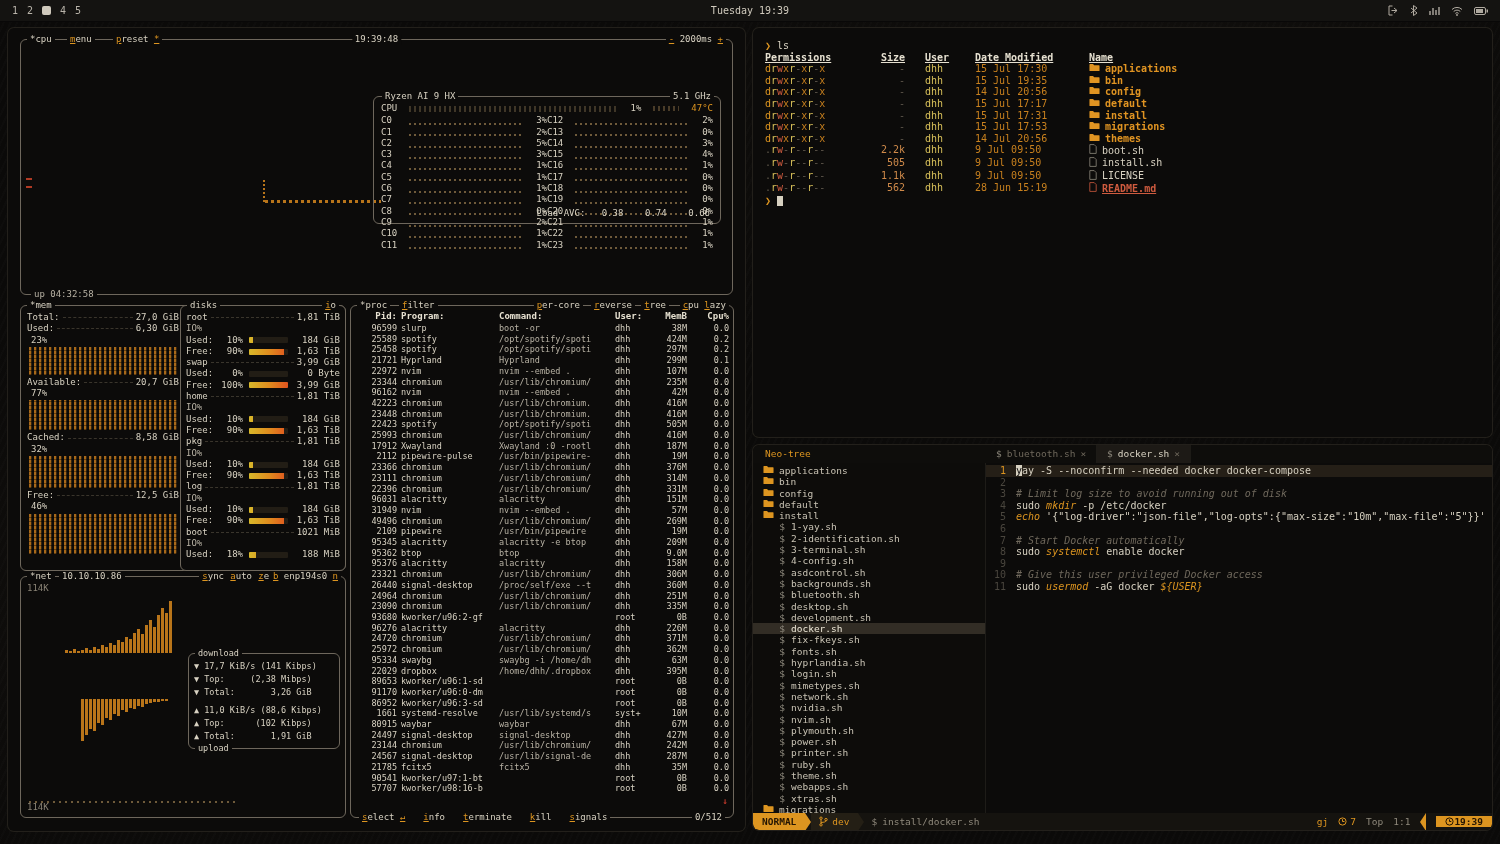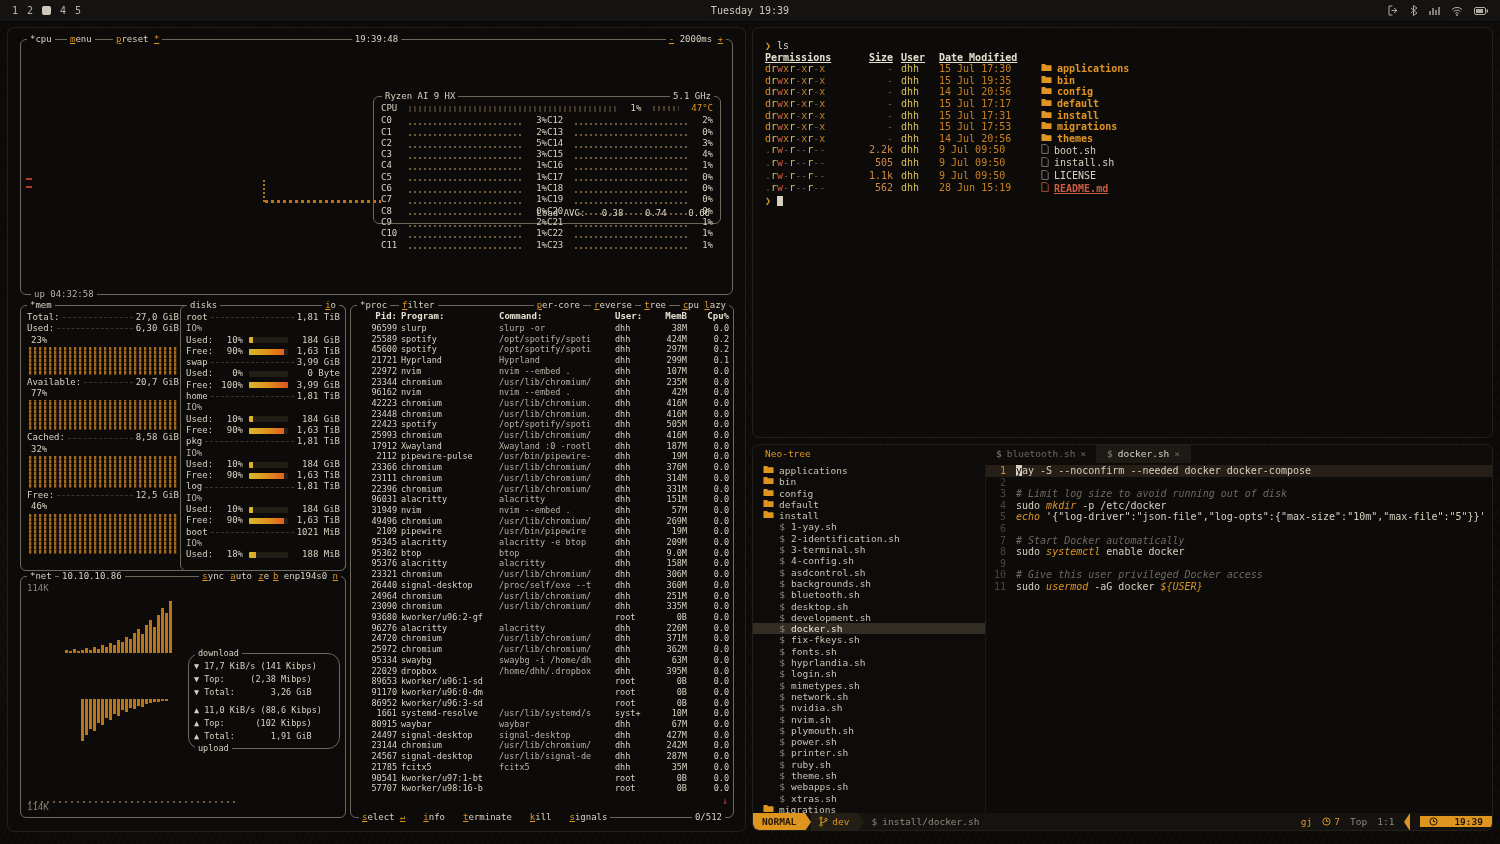--- a/index.html
+++ b/index.html
@@ -70,39 +70,39 @@
   .dmeter i{position:absolute;left:0;top:0;bottom:0;background:linear-gradient(90deg,#d8b82a,#e08a1e,#e04a1f);background-size:42px 100%}
   .dval{width:46px;text-align:right}
   .net-box{left:12px;top:548px;width:326px;height:242px}
   .scale{position:absolute;color:#8a8375}
   .scale.topl{left:6px;top:6px}.scale.botl{left:6px;bottom:4px}
   .dl-graph{position:absolute;left:44px;top:16px;width:132px;height:60px;display:flex;align-items:flex-end;gap:1px}
   .ul-graph{position:absolute;left:60px;top:122px;width:118px;height:48px;display:flex;align-items:flex-start;gap:1px}
   .nbar{width:3px;background:#b9751a}
   .nbase{position:absolute;left:8px;bottom:14px;width:210px;height:2px;
     background:repeating-linear-gradient(90deg,#6e5a3a 0 2px,transparent 2px 6px)}
-  .net-info{position:absolute;right:5px;top:76px;width:152px;height:96px;border:1px solid #6e675c;border-radius:12px;background:#0c0b0a;padding:6px 5px;font-size:8.5px;line-height:13px}
+  .net-info{position:absolute;right:5px;top:76px;width:152px;height:96px;border:1px solid #6e675c;border-radius:6px;background:#0c0b0a;padding:6px 5px;font-size:8.5px;line-height:13px}
   .net-info .gap{height:5px}
   .proc-box{left:342px;top:277px;width:384px;height:513px}
   .pgrid{display:grid;grid-template-columns:40px 94px 112px 34px 34px 38px;column-gap:4px;padding:0 10px 0 6px}
   .phead{position:absolute;left:0;right:0;top:5px;color:#e6e0d0;font-weight:bold}
   .phead .num,.prow .num{text-align:right}
   .proc-rows{position:absolute;left:0;right:0;top:17px;bottom:10px;overflow:hidden;font-size:8.5px;line-height:10.7px}
   .prow{display:grid;grid-template-columns:40px 94px 112px 34px 34px 38px;column-gap:4px;padding:0 10px 0 6px;white-space:pre}
   .prow span{overflow:hidden}
   .prow .cmdc{color:#b8b2a4}
   .sortarrow{position:absolute;right:4px;top:5px;color:#8a8375}
   .scrolldown{position:absolute;right:5px;bottom:10px;color:#c0392b;font-weight:bold}
   .pfoot{left:8px;display:flex;gap:18px}
   
   .termwin{left:753px;top:28px;width:739px;height:409px;padding:12px 12px;font-size:10px;line-height:11.6px}
   .tline{display:flex;gap:6px;align-items:center}
   .pr{color:#dd9520}
   .curblk{display:inline-block;width:6px;height:10px;background:#d6d0c0}
-  .lsgrid{display:grid;grid-template-columns:84px 36px 30px 94px auto;column-gap:8px;white-space:pre}
+  .lsgrid{display:grid;grid-template-columns:84px 36px 30px 94px auto;column-gap:20px;white-space:pre}
   .ls-header span{text-decoration:underline;color:#e6e0d0;font-weight:bold}
   .ls-header .num,.lsrow .num{text-align:right}
   .pc-d{color:#dd9520}.pc-r{color:#d8c05a}.pc-w{color:#cf5b3f}.pc-x{color:#c9811e}.pc-n{color:#5f584c}
   .szc{color:#cf8a4a}.usrc{color:#d8c05a}.datec{color:#c9811e}
   .namec{display:flex;align-items:center;gap:5px}
   .n-dir{color:#e09422;font-weight:bold}
   .n-file{color:#d8d2c2}
   .n-readme{color:#cf5b3f;font-weight:bold;text-decoration:underline}
   
   .nvimwin{left:753px;top:445px;width:739px;height:385px;font-size:9.5px;line-height:11.3px;display:flex;flex-direction:column;overflow:hidden}
@@ -132,21 +132,21 @@
   .mode-chip{background:#dd9520;color:#241503;font-weight:bold;padding:0 9px;height:100%;display:flex;align-items:center}
   .tri{width:0;height:0;border-top:9px solid transparent;border-bottom:9px solid transparent}
   .tri.t1{border-left:6px solid #dd9520}
   .branch-seg{background:#241f15;color:#dd9520;height:100%;display:flex;align-items:center;gap:4px;padding:0 8px}
   .tri.t2{border-left:6px solid #241f15}
   .file-seg{margin-left:8px;color:#8f897c;display:flex;gap:5px}
   .sl-right{margin-left:auto;display:flex;align-items:center;gap:10px;color:#8f897c}
   .sl-ind{color:#dd9520}
   .sl-upd{color:#dd9520;display:flex;align-items:center;gap:3px}
   .tri.t3{border-right:6px solid #dd9520;border-left:none}
-  .clock-chip{background:#dd9520;color:#241503;font-weight:bold;height:100%;display:flex;align-items:center;gap:16px;padding:0 9px}
+  .clock-chip{background:#dd9520;color:#241503;font-weight:bold;height:100%;display:flex;align-items:center;gap:0;padding:0 9px}
 </style>
 </head>
 <body>
 
 <div class="screen">
 
   <header class="topbar">
     <div class="ws-group">
         <span class="ws-num">1</span>
         <span class="ws-num">2</span>
@@ -618,23 +618,23 @@
       <div class="pgrid phead">
           <span class="num">Pid:</span>
           <span>Program:</span>
           <span>Command:</span>
           <span>User:</span>
           <span class="num">MemB</span>
           <span class="num">Cpu%</span>
         </div>
       <span class="sortarrow">↑</span>
       <div class="proc-rows">
-          <div class="prow"><span class="num">96599</span><span>slurp</span><span class="cmdc">slurp -or</span><span>dhh</span><span class="num">38M</span><span class="num">0.0</span></div>
+          <div class="prow"><span class="num">96599</span><span>slurp</span><span class="cmdc">boot -or</span><span>dhh</span><span class="num">38M</span><span class="num">0.0</span></div>
           <div class="prow"><span class="num">25589</span><span>spotify</span><span class="cmdc">/opt/spotify/spoti</span><span>dhh</span><span class="num">424M</span><span class="num">0.2</span></div>
-          <div class="prow"><span class="num">45600</span><span>spotify</span><span class="cmdc">/opt/spotify/spoti</span><span>dhh</span><span class="num">297M</span><span class="num">0.2</span></div>
+          <div class="prow"><span class="num">25458</span><span>spotify</span><span class="cmdc">/opt/spotify/spoti</span><span>dhh</span><span class="num">297M</span><span class="num">0.2</span></div>
           <div class="prow"><span class="num">21721</span><span>Hyprland</span><span class="cmdc">Hyprland</span><span>dhh</span><span class="num">299M</span><span class="num">0.1</span></div>
           <div class="prow"><span class="num">22972</span><span>nvim</span><span class="cmdc">nvim --embed .</span><span>dhh</span><span class="num">107M</span><span class="num">0.0</span></div>
           <div class="prow"><span class="num">23344</span><span>chromium</span><span class="cmdc">/usr/lib/chromium/</span><span>dhh</span><span class="num">235M</span><span class="num">0.0</span></div>
           <div class="prow"><span class="num">96162</span><span>nvim</span><span class="cmdc">nvim --embed .</span><span>dhh</span><span class="num">42M</span><span class="num">0.0</span></div>
           <div class="prow"><span class="num">42223</span><span>chromium</span><span class="cmdc">/usr/lib/chromium.</span><span>dhh</span><span class="num">416M</span><span class="num">0.0</span></div>
           <div class="prow"><span class="num">23448</span><span>chromium</span><span class="cmdc">/usr/lib/chromium.</span><span>dhh</span><span class="num">416M</span><span class="num">0.0</span></div>
           <div class="prow"><span class="num">22423</span><span>spotify</span><span class="cmdc">/opt/spotify/spoti</span><span>dhh</span><span class="num">505M</span><span class="num">0.0</span></div>
           <div class="prow"><span class="num">25993</span><span>chromium</span><span class="cmdc">/usr/lib/chromium/</span><span>dhh</span><span class="num">416M</span><span class="num">0.0</span></div>
           <div class="prow"><span class="num">17912</span><span>Xwayland</span><span class="cmdc">Xwayland :0 -rootl</span><span>dhh</span><span class="num">187M</span><span class="num">0.0</span></div>
           <div class="prow"><span class="num">2112</span><span>pipewire-pulse</span><span class="cmdc">/usr/bin/pipewire-</span><span>dhh</span><span class="num">19M</span><span class="num">0.0</span></div>
@@ -680,21 +680,21 @@
         </span>
       <span class="bb" style="right:8px">0/512</span>
     </div>
   </section>
 
   <section class="win termwin">
     <div class="tline">
       <span class="pr">❯</span>
       <span>ls</span>
     </div>
-    <div class="lsgrid ls-header"><span>Permissions</span><span class="num">Size</span><span>User</span><span>Date Modified</span></div>
+    <div class="lsgrid ls-header"><span>Permissions</span><span class="num">Size</span><span>User</span><span>Date Modified</span><span>Name</span></div>
     <div>
         <div class="lsgrid lsrow"><span><span class="pc-d">d</span><span class="pc-r">r</span><span class="pc-w">w</span><span class="pc-x">x</span><span class="pc-r">r</span><span class="pc-n">-</span><span class="pc-x">x</span><span class="pc-r">r</span><span class="pc-n">-</span><span class="pc-x">x</span></span><span class="num pc-n">-</span><span class="usrc">dhh</span><span class="datec">15 Jul 17:30</span><span class="namec"><span><svg width="11" height="9" viewBox="0 0 12 10">
                 <path d="M1 1h3.4l1.2 1.5H11a.6.6 0 0 1 .6.6v5.3a.6.6 0 0 1-.6.6H1a.6.6 0 0 1-.6-.6V1.6A.6.6 0 0 1 1 1z" fill="#e09422"></path>
               </svg></span><span class="n-dir">applications</span></span></div>
         <div class="lsgrid lsrow"><span><span class="pc-d">d</span><span class="pc-r">r</span><span class="pc-w">w</span><span class="pc-x">x</span><span class="pc-r">r</span><span class="pc-n">-</span><span class="pc-x">x</span><span class="pc-r">r</span><span class="pc-n">-</span><span class="pc-x">x</span></span><span class="num pc-n">-</span><span class="usrc">dhh</span><span class="datec">15 Jul 19:35</span><span class="namec"><span><svg width="11" height="9" viewBox="0 0 12 10">
                 <path d="M1 1h3.4l1.2 1.5H11a.6.6 0 0 1 .6.6v5.3a.6.6 0 0 1-.6.6H1a.6.6 0 0 1-.6-.6V1.6A.6.6 0 0 1 1 1z" fill="#e09422"></path>
               </svg></span><span class="n-dir">bin</span></span></div>
         <div class="lsgrid lsrow"><span><span class="pc-d">d</span><span class="pc-r">r</span><span class="pc-w">w</span><span class="pc-x">x</span><span class="pc-r">r</span><span class="pc-n">-</span><span class="pc-x">x</span><span class="pc-r">r</span><span class="pc-n">-</span><span class="pc-x">x</span></span><span class="num pc-n">-</span><span class="usrc">dhh</span><span class="datec">14 Jul 20:56</span><span class="namec"><span><svg width="11" height="9" viewBox="0 0 12 10">
                 <path d="M1 1h3.4l1.2 1.5H11a.6.6 0 0 1 .6.6v5.3a.6.6 0 0 1-.6.6H1a.6.6 0 0 1-.6-.6V1.6A.6.6 0 0 1 1 1z" fill="#e09422"></path>
               </svg></span><span class="n-dir">config</span></span></div>

